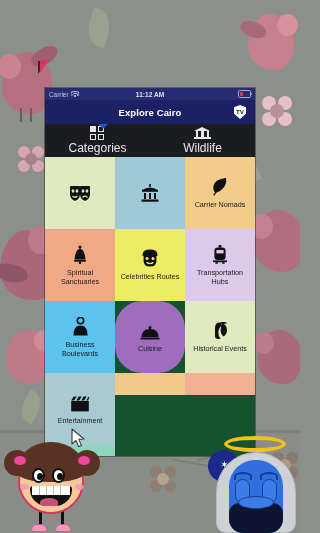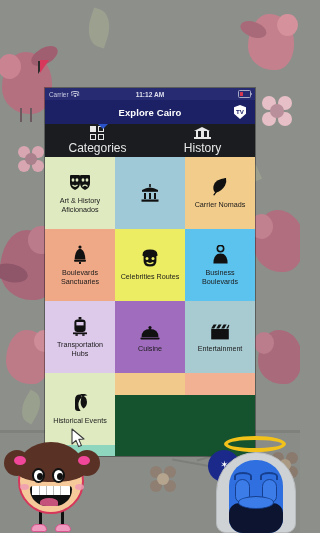--- a/index.html
+++ b/index.html
@@ -275,41 +275,40 @@
       <div class="tab">
         <div class="tab-ico">
           <span class="bico">
             <i class="roof"></i>
             <i class="col" style="left:2px;"></i>
             <i class="col" style="left:7.3px;"></i>
             <i class="col" style="left:12.6px;"></i>
             <i class="base"></i>
           </span>
         </div>
-        <div class="tab-label">History</div>
+        <div class="tab-label">Wildlife</div>
       </div>
     </div>
     <div class="tri-indicator"></div>
 
     <div class="grid">
 
       <div class="cell" style="background:#dfeac1;">
         <div class="cell-ico">
           <svg width="22" height="18" viewBox="0 0 22 18">
               <path d="M1 2 Q1 1 2 1 L10 1 Q11 1 11 2 L11 9 Q11 14 6 16 Q1 14 1 9 Z" fill="#111"></path>
               <ellipse cx="4" cy="6" rx="1.4" ry="1.8" fill="#dfeac1"></ellipse>
               <ellipse cx="8" cy="6" rx="1.4" ry="1.8" fill="#dfeac1"></ellipse>
               <path d="M3.5 11 Q6 13.5 8.5 11" stroke="#dfeac1" stroke-width="1.2" fill="none"></path>
               <path d="M11 2 Q11 1 12 1 L20 1 Q21 1 21 2 L21 9 Q21 14 16 16 Q11 14 11 9 Z" fill="#111"></path>
               <ellipse cx="14" cy="6" rx="1.4" ry="1.8" fill="#dfeac1"></ellipse>
               <ellipse cx="18" cy="6" rx="1.4" ry="1.8" fill="#dfeac1"></ellipse>
               <path d="M13.5 12.5 Q16 10 18.5 12.5" stroke="#dfeac1" stroke-width="1.2" fill="none"></path>
             </svg>
         </div>
-        <div class="cell-label">Art &amp; History Aficionados</div>
       </div>
 
       <div class="cell" style="background:#9fc9d6;">
         <div class="cell-ico">
           <svg width="20" height="19" viewBox="0 0 20 19">
               <rect x="9.2" y="0" width="1.6" height="3" fill="#111"></rect>
               <path d="M2 6 Q10 1 18 6 Z" fill="#111"></path>
               <rect x="2" y="6" width="16" height="1.8" fill="#111"></rect>
               <rect x="4" y="9" width="2" height="6" fill="#111"></rect>
               <rect x="9" y="9" width="2" height="6" fill="#111"></rect>
@@ -331,95 +330,95 @@
 
       <div class="cell" style="background:#f0a987;">
         <div class="cell-ico">
           <svg width="16" height="19" viewBox="0 0 16 19">
               <circle cx="8" cy="2" r="1.6" fill="#111"></circle>
               <path d="M8 3.4 Q3 5 2.6 14.4 L13.4 14.4 Q13 5 8 3.4 Z" fill="#111"></path>
               <rect x="2" y="14.8" width="12" height="2" rx="1" fill="#111"></rect>
               <rect x="7" y="17" width="2" height="2" fill="#111"></rect>
             </svg>
         </div>
-        <div class="cell-label">Boulevards Sanctuaries</div>
+        <div class="cell-label">Spiritual Sanctuaries</div>
       </div>
 
 
       <div class="cell" style="background:#eded64;">
         <div class="cell-ico">
           <svg width="18" height="19" viewBox="0 0 18 19">
               <path d="M1.6 5.4 Q1.6 0.6 9 0.6 Q16.4 0.6 16.4 5.4 L16.4 7 L1.6 7 Z" fill="#111"></path>
               <path d="M2.6 7 L15.4 7 L15.4 12 Q15.4 17.6 9 17.6 Q2.6 17.6 2.6 12 Z" fill="#111"></path>
               <circle cx="6" cy="9.6" r="1.5" fill="#eded64"></circle>
               <circle cx="12" cy="9.6" r="1.5" fill="#eded64"></circle>
               <path d="M5.6 13.4 Q9 15.8 12.4 13.4" stroke="#eded64" stroke-width="1.4" fill="none"></path>
             </svg>
         </div>
         <div class="cell-label">Celebrities Routes</div>
-      </div>
-
-      <div class="cell" style="background:#5cc3ef;">
-        <div class="cell-ico">
-          <svg width="17" height="19" viewBox="0 0 17 19">
-              <circle cx="8.5" cy="3.6" r="3.2" fill="none" stroke="#111" stroke-width="1.6"></circle>
-              <path d="M1.4 18.4 Q1.4 8.6 8.5 8.6 Q15.6 8.6 15.6 18.4 Z" fill="#111"></path>
-            </svg>
-        </div>
-        <div class="cell-label">Business Boulevards</div>
       </div>
 
       <div class="cell" style="background:#ddc9ea;">
         <div class="cell-ico">
           <svg width="16" height="19" viewBox="0 0 16 19">
               <rect x="6.6" y="0" width="2.8" height="2.6" fill="#111"></rect>
               <rect x="2.4" y="2.4" width="11.2" height="12.6" rx="3.2" fill="#111"></rect>
               <rect x="4.4" y="5" width="7.2" height="3.4" fill="#ddc9ea"></rect>
               <rect x="1" y="15.4" width="14" height="1.8" fill="#111"></rect>
               <rect x="3.4" y="17.2" width="2.4" height="1.6" fill="#111"></rect>
               <rect x="10.2" y="17.2" width="2.4" height="1.6" fill="#111"></rect>
             </svg>
         </div>
         <div class="cell-label">Transportation Hubs</div>
       </div>
 
-      <div class="cell" style="background:#a濃;background-color:#a06cbe;">
+      <div class="cell" style="background:#5cc3ef;">
+        <div class="cell-ico">
+          <svg width="17" height="19" viewBox="0 0 17 19">
+              <circle cx="8.5" cy="3.6" r="3.2" fill="none" stroke="#111" stroke-width="1.6"></circle>
+              <path d="M1.4 18.4 Q1.4 8.6 8.5 8.6 Q15.6 8.6 15.6 18.4 Z" fill="#111"></path>
+            </svg>
+        </div>
+        <div class="cell-label">Business Boulevards</div>
+      </div>
+
+      <div class="cell" style="background:#a濃;background-color:#a06cbe;border-radius:27px;">
         <div class="cell-ico">
           <svg width="20" height="16" viewBox="0 0 20 16">
               <circle cx="10" cy="3.6" r="1.6" fill="#111"></circle>
               <path d="M1.6 13 Q1.6 5 10 5 Q18.4 5 18.4 13 Z" fill="#111"></path>
               <rect x="0.4" y="13.4" width="19.2" height="2" rx="1" fill="#111"></rect>
             </svg>
         </div>
         <div class="cell-label">Cuisine</div>
       </div>
 
+
+      <div class="cell" style="background:#dfeac1;">
+        <div class="cell-ico">
+          <svg width="20" height="18" viewBox="0 0 20 18">
+              <path d="M10 0.6 Q5 0.6 5 6 L5 14 Q5 17 8 17 L10.6 17 Q8.4 14.6 8.4 11 Q8.4 5.6 12 3.4 Q11.4 0.6 10 0.6 Z" fill="#111"></path>
+              <path d="M10.6 1 Q17 2 17 8 Q17 12.4 13.6 14.6 Q10.6 12.4 10.6 8 Q10.6 3.6 12.6 1.8 Z" fill="#111"></path>
+              <path d="M10 0.4 Q14 -1.4 17.4 1.6 Q15 1.4 12.6 2.6 Z" fill="#111"></path>
+            </svg>
+        </div>
+        <div class="cell-label">Historical Events</div>
+      </div>
 
       <div class="cell" style="background:#a8cbd2;">
         <div class="cell-ico">
           <svg width="20" height="17" viewBox="0 0 20 17">
               <rect x="1.2" y="6" width="17.6" height="10.4" fill="#111"></rect>
               <path d="M1.2 5.6 L3.6 1.4 L6.6 1.4 L4.2 5.6 Z" fill="#111"></path>
               <path d="M6.2 5.6 L8.6 1.4 L11.6 1.4 L9.2 5.6 Z" fill="#111"></path>
               <path d="M11.2 5.6 L13.6 1.4 L16.6 1.4 L14.2 5.6 Z" fill="#111"></path>
               <path d="M16.2 5.6 L18.6 1.4 L19.2 2.6 L18.2 5.6 Z" fill="#111"></path>
             </svg>
         </div>
         <div class="cell-label">Entertainment</div>
-      </div>
-
-      <div class="cell" style="background:#dfeac1;">
-        <div class="cell-ico">
-          <svg width="20" height="18" viewBox="0 0 20 18">
-              <path d="M10 0.6 Q5 0.6 5 6 L5 14 Q5 17 8 17 L10.6 17 Q8.4 14.6 8.4 11 Q8.4 5.6 12 3.4 Q11.4 0.6 10 0.6 Z" fill="#111"></path>
-              <path d="M10.6 1 Q17 2 17 8 Q17 12.4 13.6 14.6 Q10.6 12.4 10.6 8 Q10.6 3.6 12.6 1.8 Z" fill="#111"></path>
-              <path d="M10 0.4 Q14 -1.4 17.4 1.6 Q15 1.4 12.6 2.6 Z" fill="#111"></path>
-            </svg>
-        </div>
-        <div class="cell-label">Historical Events</div>
       </div>
 
       <div class="cell" style="background:#f0c98b;height:22px;"></div>
       <div class="cell" style="background:#f2b193;height:22px;"></div>
       <div class="cell" style="background:#8fd6be;height:22px;"></div>
 
     </div>
   </div>
 
   <svg class="cursor" viewBox="0 0 18 22">

